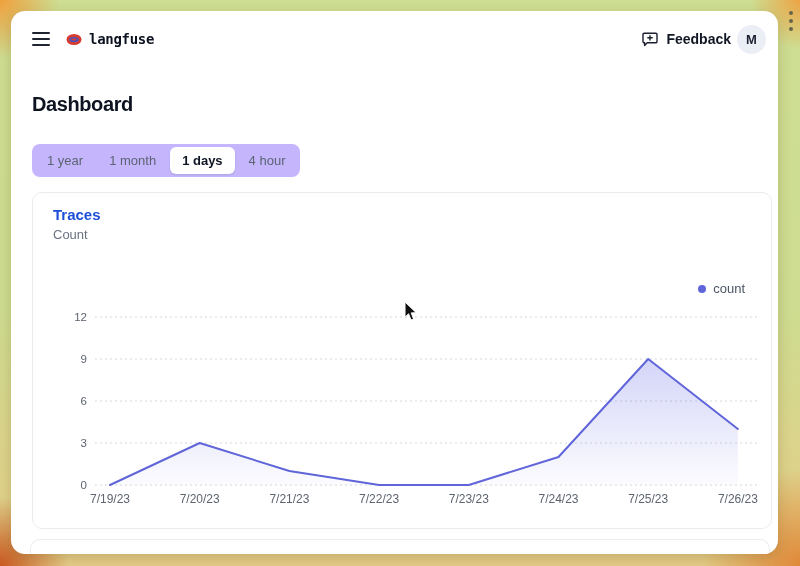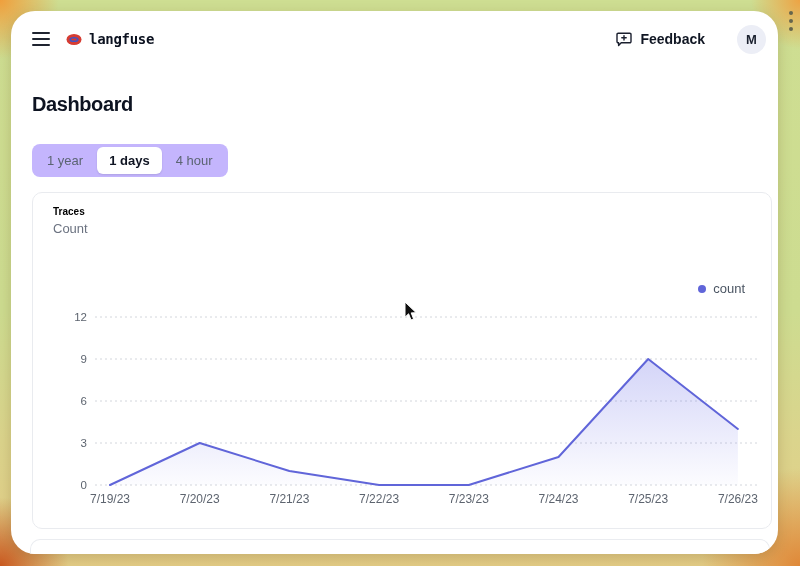--- a/index.html
+++ b/index.html
@@ -10,46 +10,46 @@
       radial-gradient(circle at 0% 0%, #f09f3c 0%, rgba(240,160,60,0) 6%),
       radial-gradient(circle at 100% 0%, #eda344 0%, rgba(237,163,68,0) 5%),
       radial-gradient(circle at 0% 100%, #c8581f 0%, rgba(200,88,31,0) 7%),
       radial-gradient(circle at 100% 100%, #df8838 0%, rgba(224,136,58,0) 10%),
       linear-gradient(180deg, #cede92 0%, #cddc90 55%, #dbd48c 78%, #e4cd86 100%);
   }
   .frame-dots{position:absolute;left:789px;top:11px;display:flex;flex-direction:column;gap:4px;}
   .frame-dots i{width:4px;height:4px;border-radius:50%;background:#66654c;display:block;}
   .window{
     position:absolute;left:11px;top:11px;width:767px;height:543px;
-    background:#ffffff;border-radius:24px;overflow:hidden;
+    background:#ffffff;border-radius:14px;overflow:hidden;
     box-shadow:0 4px 14px rgba(90,60,20,.22);
   }
   
   .topbar{display:flex;align-items:center;justify-content:space-between;height:56px;padding:0 6px 0 21px;}
   .topbar-left{display:flex;align-items:center;gap:16px;}
   .hamburger{width:18px;height:14px;display:flex;flex-direction:column;justify-content:space-between;cursor:pointer;background:none;border:none;padding:0;}
   .hamburger span{display:block;height:2px;border-radius:1px;background:#1f2430;}
   .brand{display:flex;align-items:center;gap:7px;cursor:pointer;}
   .brand-name{font-family:"DejaVu Sans Mono", monospace;font-weight:700;font-size:14px;color:#0c1220;letter-spacing:-0.3px;}
-  .topbar-right{display:flex;align-items:center;gap:26px;}
+  .topbar-right{display:flex;align-items:center;}
   .feedback-btn{display:flex;align-items:center;gap:8px;background:none;border:none;cursor:pointer;padding:4px 6px;font-family:inherit;}
   .feedback-btn span{font-size:14px;font-weight:700;color:#101623;}
   .avatar{width:29px;height:29px;border-radius:50%;background:#eceef6;display:flex;align-items:center;justify-content:center;
     font-size:13px;font-weight:700;color:#1a202e;cursor:pointer;margin-right:6px;}
   
   .main{padding:0 21px;}
   .page-title{margin:26px 0 0 0;font-size:20px;font-weight:700;color:#0d1321;letter-spacing:-0.4px;}
   .tabs{display:inline-flex;align-items:center;margin-top:28px;background:#c4b5fd;border-radius:8px;padding:3px;gap:2px;}
   .tab{border:none;background:transparent;border-radius:6px;padding:6px 12px;font-family:inherit;
     font-size:13px;font-weight:500;color:#5b6472;cursor:pointer;white-space:nowrap;}
   .tab.active{background:#ffffff;color:#0f1422;font-weight:700;box-shadow:0 1px 2px rgba(15,23,42,.12);}
   
   .card{position:relative;margin-top:15px;width:738px;height:335px;border:1px solid #e9ebef;border-radius:10px;background:#fff;}
   .card-head{padding:13px 20px 0 20px;}
-  .card-title{font-size:10px;font-weight:700;color:#000000;}
+  .card-title{font-size:15px;font-weight:700;color:#1d4ed8;}
   .card-subtitle{margin-top:4px;font-size:13px;color:#6b7280;}
   .legend{position:absolute;right:26px;top:88px;display:flex;align-items:center;gap:14px;}
   .legend-item{display:flex;align-items:center;gap:7px;}
   .legend-dot{width:8px;height:8px;border-radius:50%;}
   .legend-label{font-size:13px;color:#4b5563;}
   .chart-svg{position:absolute;left:10px;top:84px;}
   
   .next-card{position:absolute;left:19px;top:528px;width:738px;height:30px;
     border:1px solid #eaecf0;border-bottom:none;border-radius:10px 10px 0 0;background:#fff;}
   
@@ -94,20 +94,21 @@
         <span>M</span>
       </div>
     </div>
   </header>
 
   <div class="main">
     <h1 class="page-title">Dashboard</h1>
 
     <div class="tabs" id="tabs">
         <button class="tab">1 year</button>
+        <button class="tab">1 month</button>
         <button class="tab active">1 days</button>
         <button class="tab">4 hour</button>
       </div>
 
     <section class="card">
       <div class="card-head">
         <div class="card-title">Traces</div>
         <div class="card-subtitle">Count</div>
       </div>
       <div class="legend" id="legend">

